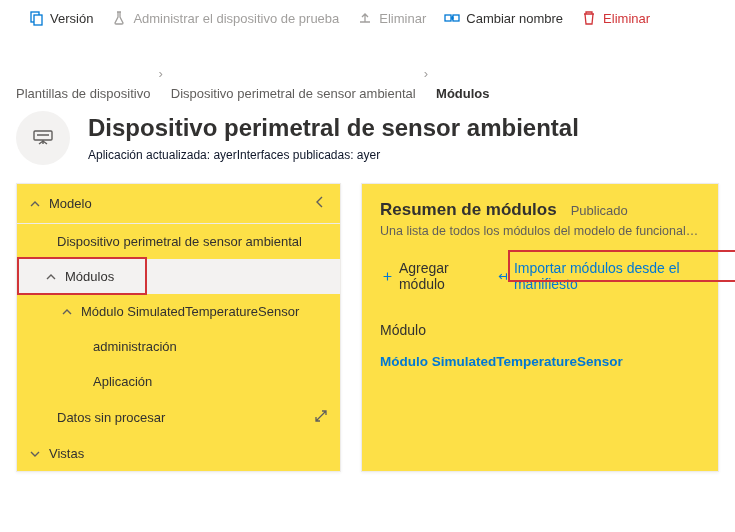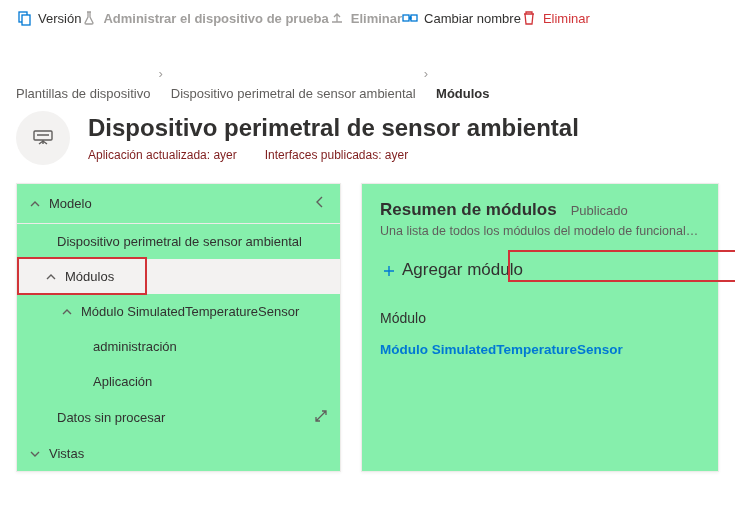--- a/index.html
+++ b/index.html
@@ -9,32 +9,33 @@
       color: #323130;
       background: #fff;
       width: 735px;
       height: 532px;
       overflow: hidden;
     }
     
     .toolbar {
       display: flex;
       align-items: center;
-      gap: 0;
+      gap: 18px;
       padding: 10px 16px 12px;
+      margin-left: 12px;
     }
     .tb-item {
       display: flex;
       align-items: center;
       gap: 6px;
       font-size: 13px;
       color: #323130;
       cursor: pointer;
     }
-    .tb-item.disabled { color: #a19f9d; cursor: default; font-weight: bold; }
+    .tb-item.disabled { color: #a19f9d; cursor: default; }
     .tb-item.delete { color: #d13438; }
     .tb-icon { display: inline-flex; width: 16px; height: 16px; }
     
     .breadcrumb {
       display: flex;
       align-items: center;
       gap: 8px;
       padding: 8px 16px 4px;
       font-size: 13px;
       color: #605e5c;
@@ -53,25 +54,25 @@
       width: 54px; height: 54px;
       border-radius: 50%;
       background: #f3f2f1;
       display: flex;
       align-items: center;
       justify-content: center;
       flex-shrink: 0;
     }
     .header-text { display: flex; flex-direction: column; gap: 6px; }
     .page-title { font-size: 24px; font-weight: 600; color: #323130; }
-    .meta { display: flex; gap: 28px; font-size: 12px; color: #7f1d1d; }
+    .meta { display: flex; font-size: 12px; color: #0f172a; }
     
     .cols { display: flex; gap: 20px; padding: 0 16px; }
     .panel {
-      background: #86efac;
+      background: #fde047;
       border: 1px solid #edebe9;
       box-shadow: 0 1px 3px rgba(0,0,0,0.06);
     }
     .left { width: 325px; flex-shrink: 0; }
     .right { flex: 1; min-width: 0; }
     
     .tree-header {
       display: flex;
       align-items: center;
       padding: 10px 12px;
@@ -112,21 +113,21 @@
     .right-inner { padding: 16px 18px; }
     .sec-head {
       display: flex; align-items: baseline; gap: 14px; margin-bottom: 4px;
     }
     .sec-title { font-size: 17px; font-weight: 600; }
     .sec-status { font-size: 13px; color: #605e5c; }
     .sec-desc { font-size: 12.5px; color: #605e5c; margin-bottom: 18px; white-space: nowrap; overflow: hidden; text-overflow: ellipsis; }
     .actions { display: flex; align-items: center; gap: 16px; margin-bottom: 26px; position: relative; }
     .action-btn {
       display: flex; align-items: center; gap: 6px;
-      font-size: 17px; color: #323130; cursor: pointer;
+      font-size: 14px; color: #323130; cursor: pointer;
       padding: 4px 2px;
     }
     .action-btn.link { color: #0078d4; }
     .action-btn .ic { width: 14px; height: 14px; color: #0078d4; }
     .redbox2 {
       position: absolute;
       border: 2px solid #d13438;
       left: 128px; top: -6px;
       width: 242px; height: 32px;
       pointer-events: none;
@@ -276,19 +277,27 @@
       <div class="sec-desc">Una lista de todos los módulos del modelo de funcionalidad del...</div>
       <div class="actions">
         <div class="action-btn">
           <span class="ic">
             <svg viewBox="0 0 14 14" stroke="#0078d4" stroke-width="1.4">
                 <path d="M7 2v10M2 7h10"></path>
               </svg>
           </span>
           <span>Agregar módulo</span>
         </div>
+        <div class="action-btn link">
+          <span class="ic">
+            <svg viewBox="0 0 14 14" fill="none" stroke="#0078d4" stroke-width="1.4">
+                <path d="M12 7H3M6 4L3 7l3 3M12 3v8"></path>
+              </svg>
+          </span>
+          <span>Importar módulos desde el manifiesto</span>
+        </div>
         <div class="redbox2"></div>
       </div>
       <div class="sub-title">Módulo</div>
       <div class="module-link">Módulo SimulatedTemperatureSensor</div>
     </div>
   </div>
 </div>
 
 </body></html>

